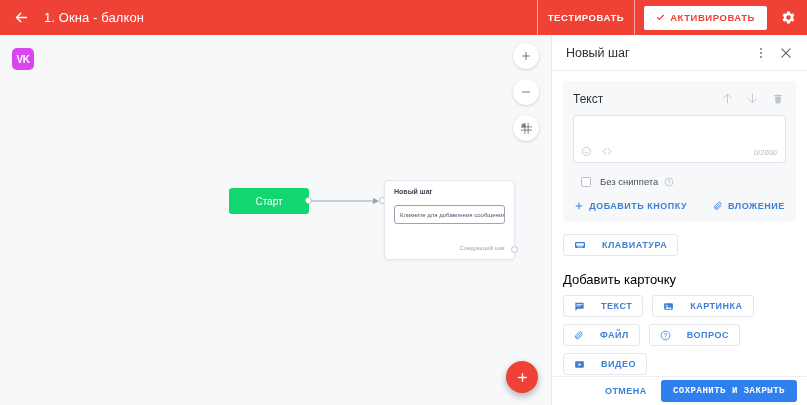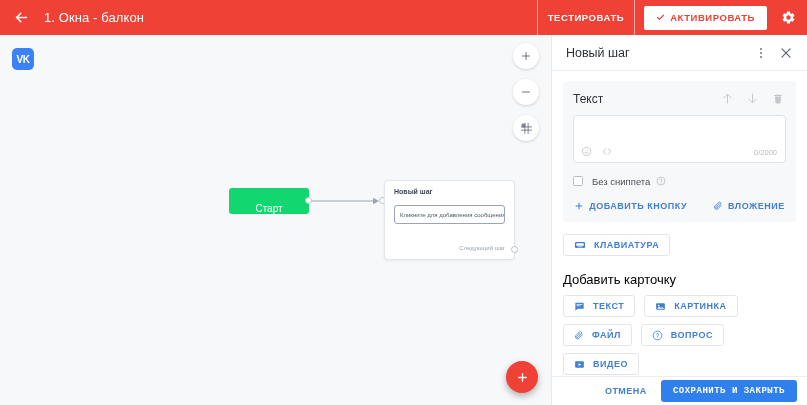--- a/index.html
+++ b/index.html
@@ -40,21 +40,21 @@
     display:flex; align-items:center; justify-content:center;
   }
 
   
   .canvas {
     position:absolute; left:0; top:35px; width:551px; height:370px;
     background:#f7f8fa; overflow:hidden;
   }
   .vk-logo {
     position:absolute; left:12px; top:13px; width:22px; height:22px;
-    background:#3b82f6; border-radius:5px; color:#fff;
+    background:#d946ef; border-radius:5px; color:#fff;
     display:flex; align-items:center; justify-content:center;
     font-size:10px; font-weight:700; letter-spacing:-.4px;
   }
   .canvas-ctrls { position:absolute; right:12px; top:8px; display:flex; flex-direction:column; gap:10px; }
   .ctrl-btn {
     width:26px; height:26px; border-radius:50%; background:#fff;
     box-shadow:0 1px 3px rgba(0,0,0,.16); color:#6b7280;
     display:flex; align-items:center; justify-content:center; cursor:pointer;
     font-size:14px; line-height:1;
   }
@@ -62,21 +62,21 @@
     position:absolute; right:13px; bottom:12px; width:32px; height:32px;
     border-radius:50%; background:#ef4136; color:#fff;
     box-shadow:0 3px 7px rgba(0,0,0,.3);
     display:flex; align-items:center; justify-content:center;
     font-size:18px; line-height:1; cursor:pointer; font-weight:300;
   }
 
   .node-start {
     position:absolute; left:229px; top:153px; width:80px; height:26px;
     background:#12d670; border-radius:3px; color:#fff;
-    display:flex; align-items:flex-end; justify-content:center;
+    display:flex; align-items:center; justify-content:center;
     font-size:10px; cursor:pointer;
   }
   .port {
     position:absolute; width:7px; height:7px; border-radius:50%;
     background:#fff; border:1px solid #b9bfca;
   }
   .port-start { left:305px; top:162px; }
   .port-in    { left:379px; top:162px; }
   .port-next  { left:511px; top:211px; }
 
@@ -119,39 +119,39 @@
   .card-text-title { font-size:12px; color:#2c3138; flex:1 1 auto; }
   .mini-icon { width:17px; height:17px; color:#c3c7cd; margin-left:8px; cursor:pointer; display:flex; align-items:center; justify-content:center; }
 
   .textarea-box {
     margin-top:8px; background:#fff; border:1px solid #e0e3e8; border-radius:4px;
     height:48px; position:relative; cursor:text;
   }
   .ta-tools { position:absolute; left:7px; bottom:5px; display:flex; gap:9px; align-items:center; color:#b5bac1; }
   .ta-count { position:absolute; right:8px; bottom:5px; font-size:7.5px; color:#b5bac1; }
 
-  .snippet-row { display:flex; align-items:flex-start; margin-top:13px; }
+  .snippet-row { display:flex; align-items:flex-end; margin-top:13px;margin-left:8px; }
   .cb {
     width:10px; height:10px; border:1px solid #b7bcc4; border-radius:1.5px; background:#fff;
     flex:0 0 10px; cursor:pointer;
   }
   .snippet-label { font-size:9.5px; color:#4b5059; margin-left:9px; }
   .q-icon { width:10px; height:10px; margin-left:6px; color:#b5bac1; display:flex; align-items:center; justify-content:center;}
 
   .card-actions { display:flex; justify-content:center; gap:26px; margin-top:14px; }
   .link-btn {
     display:flex; align-items:center; gap:5px; color:#3f7fd4;
     font-size:9px; font-weight:700; letter-spacing:.5px; cursor:pointer; background:none; border:none;
     font-family:"Liberation Sans", sans-serif;
     text-align:center;
   }
 
   .kb-row { margin:12px 11px 0 11px; }
   .chip {
-    display:inline-flex; align-items:center; gap:8px;
+    display:inline-flex; align-items:center; gap:16px;
     height:22px; padding:0 10px; border:1px solid #e3e6ea; border-radius:3px;
     background:#fff; color:#3f7fd4; font-size:9px; font-weight:700; letter-spacing:.5px;
     cursor:pointer; white-space:nowrap; font-family:"Liberation Sans", sans-serif;
   }
 
   .add-card-title { margin:16px 11px 0 11px; font-size:13px; color:#000000; }
   .chips-grid { margin:8px 11px 0 11px; display:flex; flex-wrap:wrap; gap:7px 9px; }
 
   .panel-foot {
     flex:0 0 29px; height:29px; border-top:1px solid #eceef1; background:#fff;

